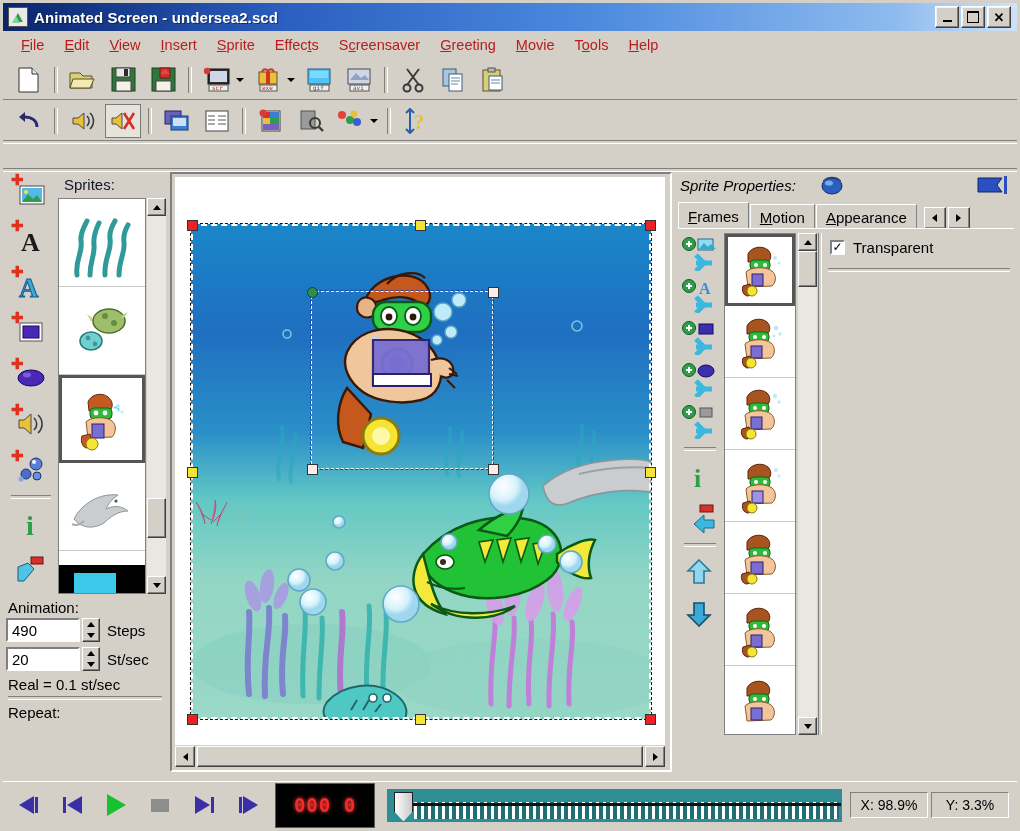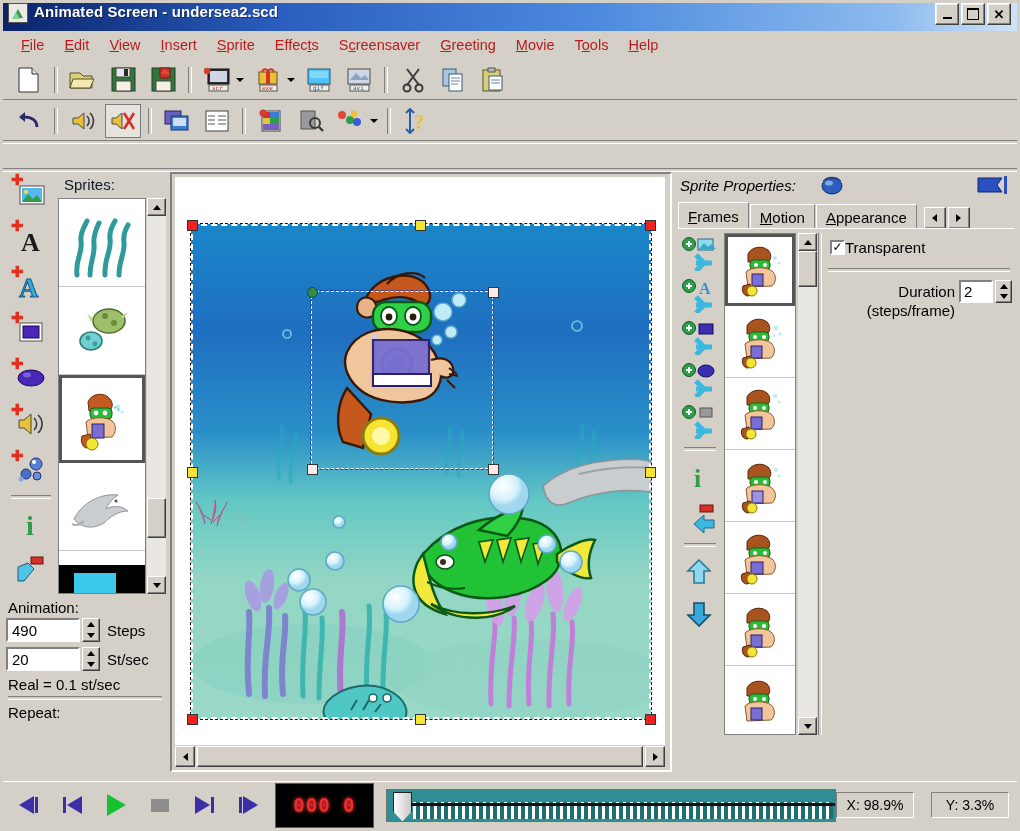--- a/index.html
+++ b/index.html
@@ -19,21 +19,21 @@
   
   .win-frame{
     position:absolute;left:0;top:0;width:1020px;height:831px;
     box-sizing:border-box;
     border:3px solid #d4d0c8;
     background:#d4d0c8;
   }
   .titlebar{
     position:absolute;left:3px;top:3px;width:1014px;height:28px;
     background:linear-gradient(to right,#0a246a 0%,#2b5fc0 28%,#4c8ade 58%,#8ebbee 88%,#cfe3f7 100%);
-    display:flex;align-items:flex-start;
+    display:flex;align-items:center;
   }
   .title-icon{
     width:18px;height:18px;margin-left:5px;margin-right:6px;
     background:#eceae4;border:1px solid #56544e;
     display:flex;align-items:center;justify-content:center;
     position:relative;flex:none;
   }
   .title-icon .mtn{
     width:0;height:0;border-left:5px solid transparent;border-right:5px solid transparent;
     border-bottom:9px solid #2f9e4a;
@@ -280,21 +280,21 @@
   .frame-item.selected{border:3px solid #555;}
   .frames-scroll{position:absolute;left:120px;top:4px;width:19px;height:502px;background:#d4d0c8;}
   .rightpane{position:absolute;left:148px;top:4px;width:186px;}
   .check-row{display:flex;align-items:center;margin:6px 0 6px 4px;}
   .checkbox{
     width:15px;height:15px;background:#fff;
     border:2px solid;border-color:#808080 #ffffff #ffffff #808080;
     display:flex;align-items:center;justify-content:center;box-sizing:border-box;
     font-size:12px;line-height:11px;color:#000;
   }
-  .check-lbl{font-size:15px;}
+  .check-lbl{font-size:15px;margin-left:8px;}
   .color-btn{
     width:182px;height:30px;background:#fff;
     border:2px solid;border-color:#f0eeea #808080 #808080 #f0eeea;
     display:flex;align-items:center;justify-content:center;
     font-size:15px;box-sizing:border-box;
   }
   .dur-sep{height:2px;border-top:1px solid #808080;border-bottom:1px solid #ffffff;margin:12px 2px 8px 2px;}
   .dur-row{display:flex;align-items:flex-start;justify-content:flex-end;}
   .dur-lbls{text-align:right;font-size:15px;line-height:19px;margin-right:4px;padding-top:2px;}
   .dur-box{
@@ -337,21 +337,21 @@
     position:absolute;left:26px;right:2px;bottom:2px;height:17px;
     background:repeating-linear-gradient(to right,#ffffff 0px,#ffffff 3px,#1f6e73 3px,#1f6e73 7px);
   }
   .tl-line{position:absolute;left:22px;right:0;top:13px;height:3px;background:#111;}
   .tl-handle{
     position:absolute;left:6px;top:2px;width:17px;height:28px;
     background:linear-gradient(to right,#fdfdfd,#c9c9c9);
     border:1px solid #222;
     clip-path:polygon(0 0,100% 0,100% 66%,50% 100%,0 66%);
   }
-  .status-cells{margin-left:auto;display:flex;gap:17px;padding-right:8px;}
+  .status-cells{margin-left:auto;display:flex;gap:3px;padding-right:8px;}
   .scell{
     height:26px;min-width:78px;padding:0 8px;
     background:#d4d0c8;
     border:1px solid #808080;border-right-color:#ffffff;border-bottom-color:#ffffff;
     display:flex;align-items:center;justify-content:center;font-size:14px;box-sizing:border-box;
   }
 
   svg{display:block;}
 </style>
 </head>
@@ -1136,33 +1136,20 @@
      </div>
 
      <div class="props-vsep"></div>
 
      <div class="rightpane">
        <div class="check-row">
          <div class="checkbox">✓</div>
          <span class="check-lbl">Transparent</span>
        </div>
        <div class="dur-sep"></div>
-       <div class="dur-row">
-         <div class="dur-lbls">
-           <div>Duration</div>
-           <div>(steps/frame)</div>
-         </div>
-         <div class="dur-box">
-           <input type="text" value="2" style="">
-         </div>
-         <div class="spin-btns" style="height:23px;width:17px">
-           <div class="tri-up"></div>
-           <div class="tri-down"></div>
-         </div>
-       </div>
      </div>
 
      <div class="led" style="position:absolute;left:2px;top:568px;width:40px;height:26px;font-size:15px">00 1</div>
    </div>
  </div>
 
  <div class="statusbar">
    <div class="transport">
      <div class="tp">
        <div class="tp-prev">

